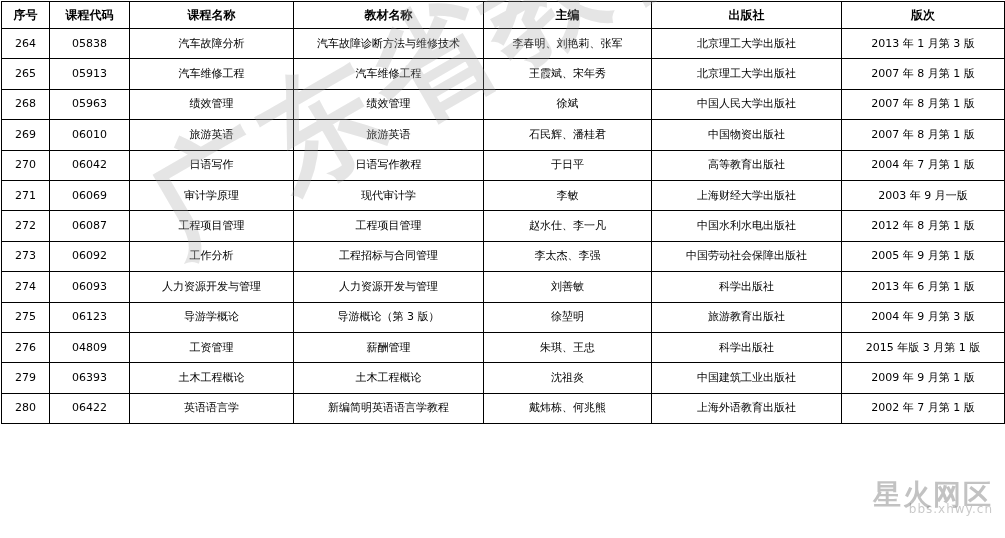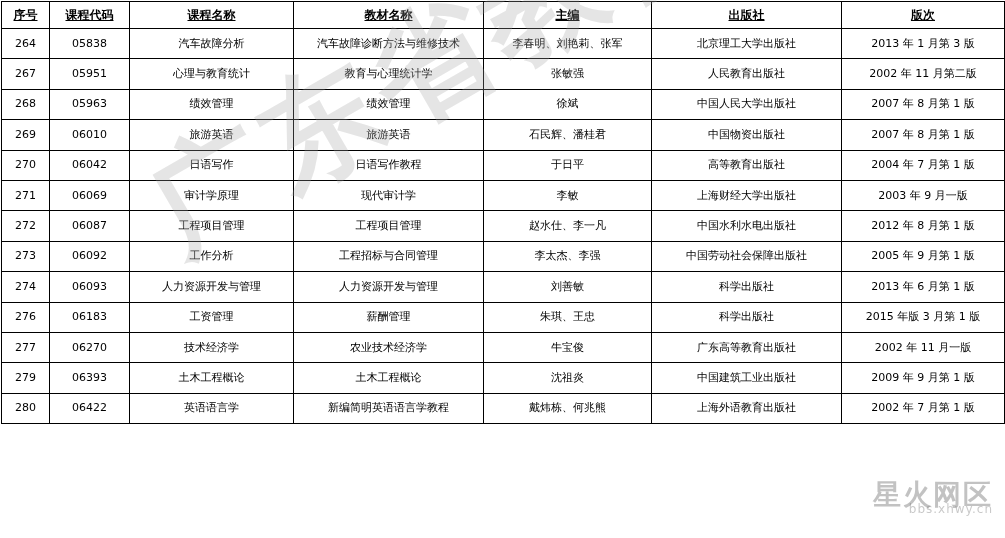--- a/index.html
+++ b/index.html
@@ -34,21 +34,20 @@
     padding: 0;
     height: 29.4px;
     line-height: 14px;
     overflow: hidden;
     white-space: nowrap;
   }
   table.course-table thead th {
     font-weight: bold;
     font-size: 12px;
     height: 26px;
-    text-decoration: underline;
   }
   .col-idx   { width: 48px; }
   .col-code  { width: 80px; }
   .col-cname { width: 164px; }
   .col-mname { width: 190px; }
   .col-editor{ width: 168px; }
   .col-pub   { width: 190px; }
   .col-ed    { width: 163px; }
 
   
@@ -129,27 +128,27 @@
         <tr>
           <td>264</td>
           <td>05838</td>
           <td>汽车故障分析</td>
           <td>汽车故障诊断方法与维修技术</td>
           <td>李春明、刘艳莉、张军</td>
           <td>北京理工大学出版社</td>
           <td>2013 年 1 月第 3 版</td>
         </tr>
         <tr>
-          <td>267</td>
-          <td>05951</td>
-          <td>心理与教育统计</td>
-          <td>教育与心理统计学</td>
-          <td>张敏强</td>
-          <td>人民教育出版社</td>
-          <td>2002 年 11 月第二版</td>
+          <td>265</td>
+          <td>05913</td>
+          <td>汽车维修工程</td>
+          <td>汽车维修工程</td>
+          <td>王霞斌、宋年秀</td>
+          <td>北京理工大学出版社</td>
+          <td>2007 年 8 月第 1 版</td>
         </tr>
         <tr>
           <td>268</td>
           <td>05963</td>
           <td>绩效管理</td>
           <td>绩效管理</td>
           <td>徐斌</td>
           <td>中国人民大学出版社</td>
           <td>2007 年 8 月第 1 版</td>
         </tr>
@@ -201,36 +200,36 @@
         <tr>
           <td>274</td>
           <td>06093</td>
           <td>人力资源开发与管理</td>
           <td>人力资源开发与管理</td>
           <td>刘善敏</td>
           <td>科学出版社</td>
           <td>2013 年 6 月第 1 版</td>
         </tr>
         <tr>
+          <td>275</td>
+          <td>06123</td>
+          <td>导游学概论</td>
+          <td>导游概论（第 3 版）</td>
+          <td>徐堃明</td>
+          <td>旅游教育出版社</td>
+          <td>2004 年 9 月第 3 版</td>
+        </tr>
+        <tr>
           <td>276</td>
-          <td>06183</td>
+          <td>04809</td>
           <td>工资管理</td>
           <td>薪酬管理</td>
           <td>朱琪、王忠</td>
           <td>科学出版社</td>
           <td>2015 年版 3 月第 1 版</td>
-        </tr>
-        <tr>
-          <td>277</td>
-          <td>06270</td>
-          <td>技术经济学</td>
-          <td>农业技术经济学</td>
-          <td>牛宝俊</td>
-          <td>广东高等教育出版社</td>
-          <td>2002 年 11 月一版</td>
         </tr>
         <tr>
           <td>279</td>
           <td>06393</td>
           <td>土木工程概论</td>
           <td>土木工程概论</td>
           <td>沈祖炎</td>
           <td>中国建筑工业出版社</td>
           <td>2009 年 9 月第 1 版</td>
         </tr>

